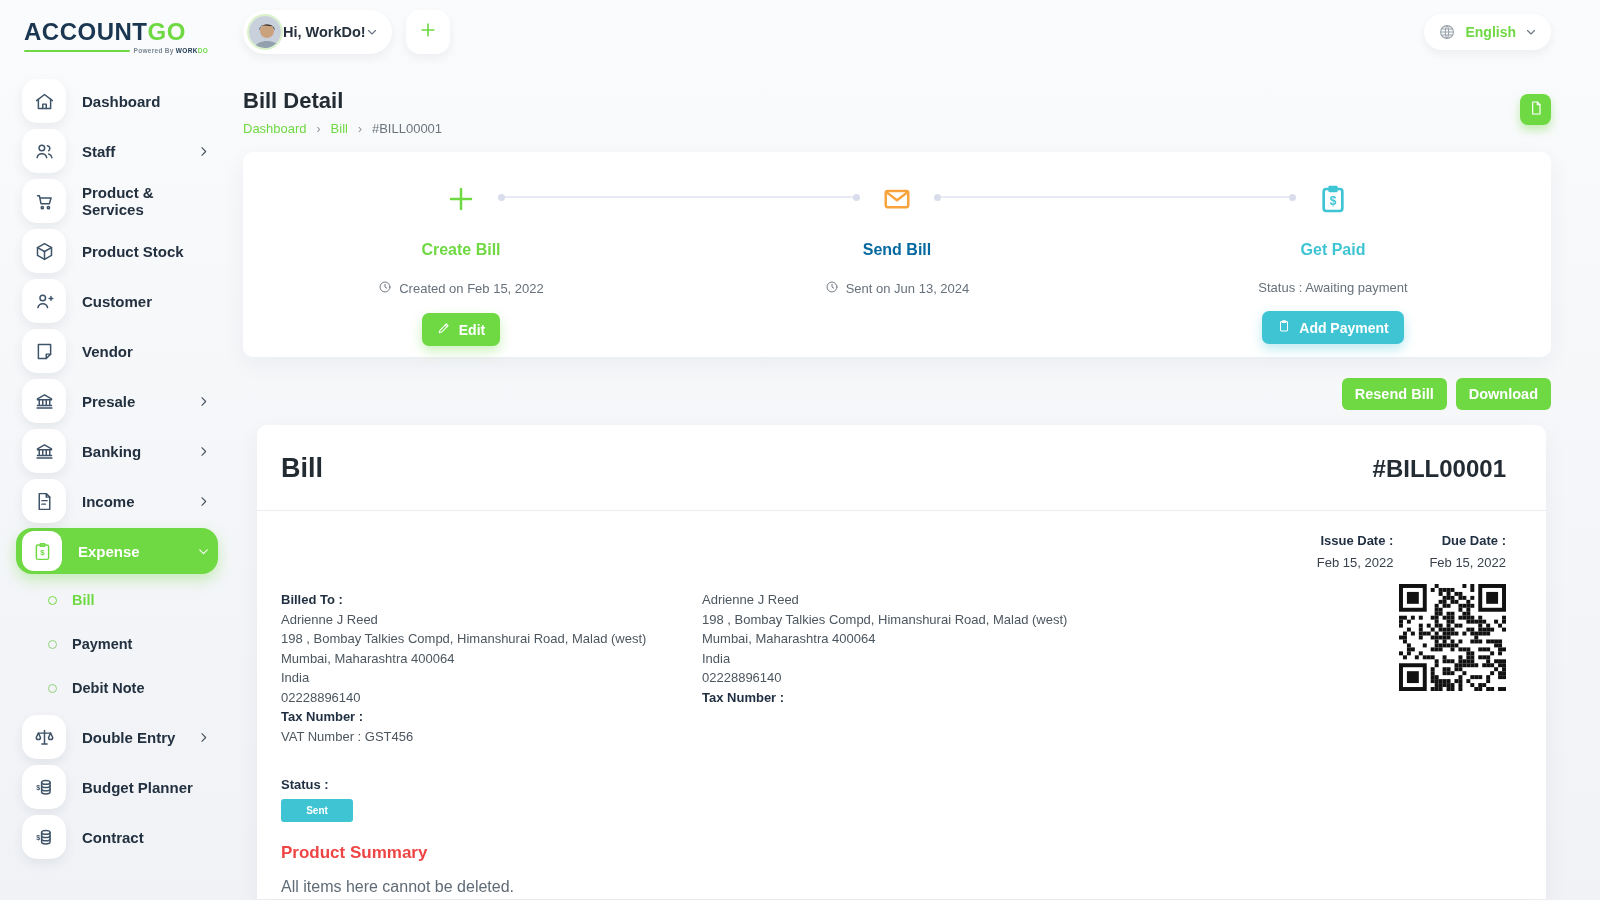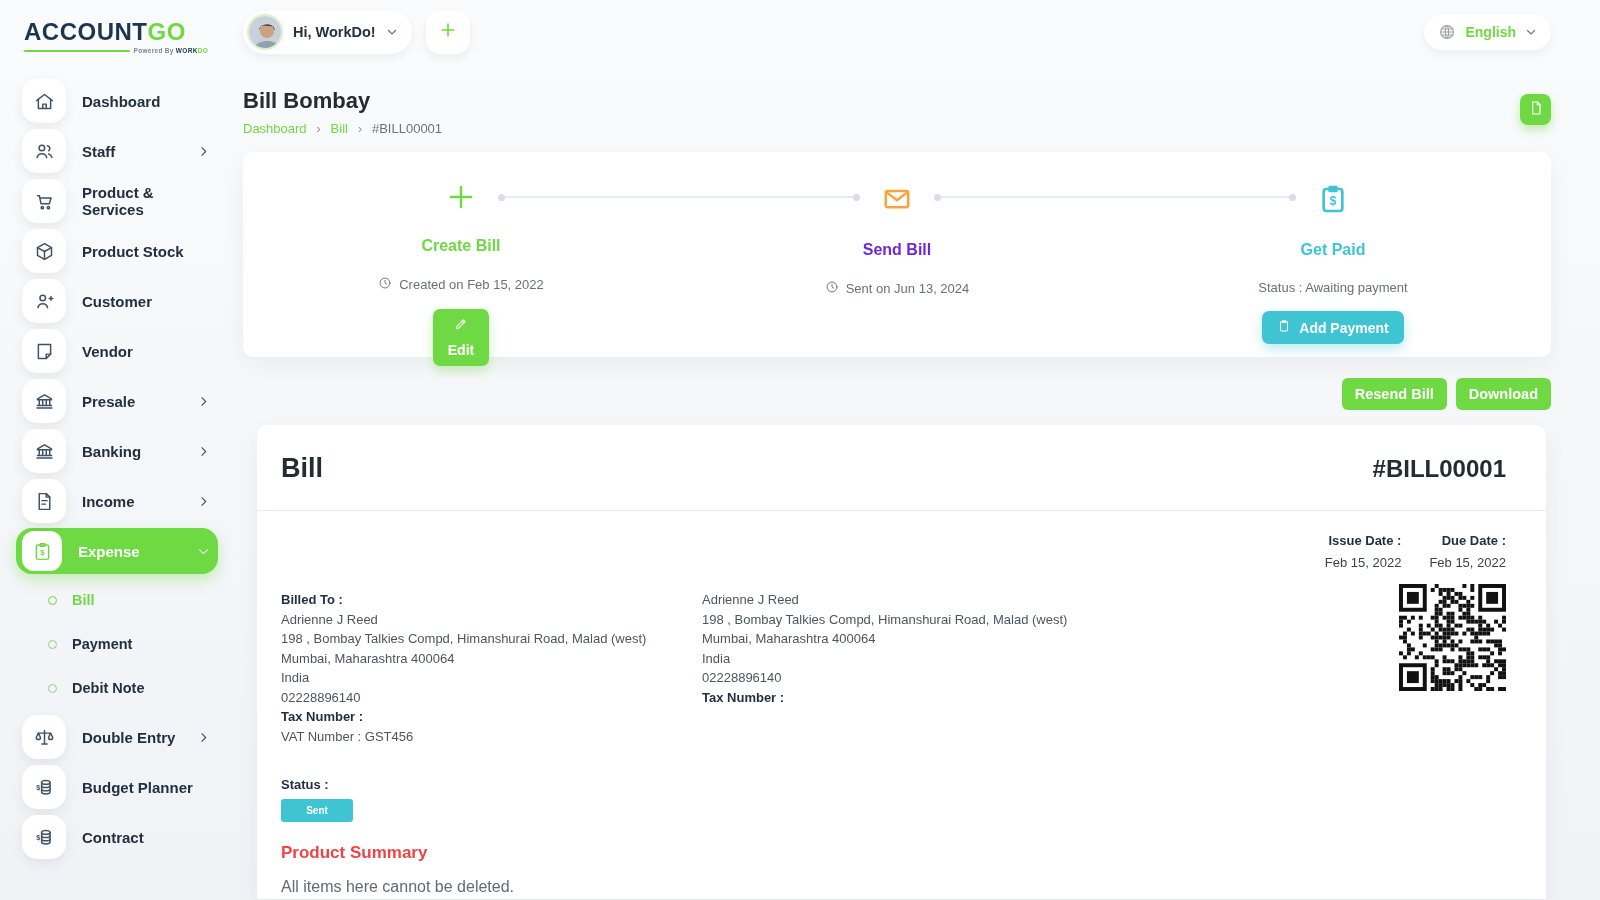--- a/index.html
+++ b/index.html
@@ -35,21 +35,21 @@
   .submenu { padding:2px 0 2px 32px; }
   .sub-item { display:flex; align-items:center; gap:15px; height:44px; cursor:pointer; }
   .sub-dot { width:9px; height:9px; border:1.8px solid #93d07c; border-radius:50%; flex:none; }
   .sub-label { font-size:14.5px; font-weight:600; color:#22303f; }
   .sub-item.active .sub-label { color:#6fd943; font-weight:700; }
   .sub-item.active .sub-dot { border-color:#6fd943; }
 
   
   .main { margin-left:230px; padding:10px 49px 0 13px; }
   .topbar { display:flex; align-items:center; height:44px; margin-bottom:34px; }
-  .user-pill { display:flex; align-items:center; gap:10px; background:#fff; border-radius:22px; padding:4px 14px 4px 4px;
+  .user-pill { display:flex; align-items:center; background:#fff; border-radius:22px; padding:4px 14px 4px 4px;
                box-shadow:0 4px 10px rgba(20,40,60,.06); cursor:pointer; }
   .avatar { width:36px; height:36px; border-radius:50%; overflow:hidden; border:2px solid #d9f2ca; flex:none; }
   .greeting { font-size:14.5px; font-weight:700; color:#25313c; }
   .pill-chev { color:#6a7480; display:flex; } .pill-chev svg { width:12px; height:12px; stroke-width:2.2; transform:rotate(90deg); }
   .add-btn { width:44px; height:44px; background:#fff; border-radius:14px; margin-left:14px; display:flex; align-items:center;
              justify-content:center; color:#6fd943; box-shadow:0 4px 10px rgba(20,40,60,.06); cursor:pointer; }
   .add-btn svg { width:20px; height:20px; stroke-width:2; }
   .topbar-spacer { flex:1; }
   .lang-pill { display:flex; align-items:center; gap:9px; background:#fff; border-radius:19px; padding:9px 14px;
                box-shadow:0 4px 10px rgba(20,40,60,.06); cursor:pointer; }
@@ -72,42 +72,42 @@
   .track { position:absolute; top:44px; height:2px; background:#e7eaf4; }
   .track::before,.track::after { content:""; position:absolute; width:7px; height:7px; border-radius:50%; background:#d9ddeb; top:-2.5px; }
   .track::before { left:-3px; } .track::after { right:-3px; }
   .track-1 { left:calc(16.67% + 40px); width:calc(33.33% - 80px); }
   .track-2 { left:calc(50% + 40px);    width:calc(33.33% - 80px); }
   .step { flex:1; display:flex; flex-direction:column; align-items:center; text-align:center; }
   .step-icon { height:34px; display:flex; align-items:center; justify-content:center; margin-bottom:25px; }
   .step-icon svg { width:30px; height:30px; stroke-width:2; }
   .step-icon.c-green { color:#6fd943; } .step-icon.c-orange { color:#f9a33c; } .step-icon.c-teal { color:#3fc4d4; }
   .step-label { font-size:16px; font-weight:700; margin-bottom:21px; }
-  .l-green { color:#6fd943; } .l-orange { color:#6d28d9;text-align:center; } .l-teal { color:#3fc4d4; }
+  .l-green { color:#6fd943; } .l-orange { color:#0369a1;text-align:center; } .l-teal { color:#3fc4d4; }
   .step-detail { font-size:13px; color:#67717c; display:flex; align-items:center; gap:7px; margin-bottom:16px; }
   .step-detail svg { width:14px; height:14px; stroke-width:1.6; }
   .step-btn { border:none; color:#fff; font-size:14px; font-weight:600; padding:8px 15px; border-radius:7px; display:flex;
               align-items:center; gap:8px; cursor:pointer; font-family:inherit; }
   .step-btn svg { width:14px; height:14px; stroke-width:1.8; }
-  .btn-green { background:#6fd943; box-shadow:0 5px 12px rgba(111,217,67,.35);flex-direction:column; }
+  .btn-green { background:#6fd943; box-shadow:0 5px 12px rgba(111,217,67,.35); }
   .btn-teal  { background:#3fc4d4; box-shadow:0 5px 12px rgba(63,196,212,.35); }
 
   
   .actions-row { display:flex; justify-content:flex-end; gap:9px; margin:21px 0 15px; }
   .action-btn { background:#6fd943; border:none; color:#fff; font-size:14.5px; font-weight:600; padding:8px 13px;
                 border-radius:6px; cursor:pointer; font-family:inherit; }
 
   
   .bill-card { background:#fff; border-radius:10px 10px 0 0; margin:0 5px 0 14px; position:relative; height:474px;
                overflow:hidden; box-shadow:0 8px 24px rgba(25,40,60,.05); padding-top:16px; }
   .bill-head { display:flex; justify-content:space-between; align-items:center; padding:12px 40px 26px 24px; }
   .bill-title { font-size:27px; font-weight:700; color:#232b33; }
   .bill-number { font-size:24px; font-weight:700; color:#232b33; }
   .bill-divider { border:none; border-top:1px solid #e9ecf1; }
-  .dates { display:flex; justify-content:flex-end; gap:28px; padding:22px 40px 0; text-align:right; }
+  .dates { display:flex; justify-content:flex-end; gap:36px; padding:22px 40px 0; text-align:right; }
   .date-label { font-size:13px; font-weight:700; color:#1f2e41; margin-bottom:7px; }
   .date-value { font-size:13px; color:#39424c; }
   .parties { display:flex; padding:20px 24px 0; position:relative; }
   .party { width:421px; font-size:13px; color:#4c565f; line-height:19.5px; }
   .p-label { font-weight:700; color:#1f2e41; }
   .p-tax-label { font-weight:700; color:#1f2e41; }
   .qr { position:absolute; right:40px; top:14px; width:107px; height:107px; }
   .status-block { padding:31px 24px 0; }
   .status-label { font-size:13px; font-weight:700; color:#1f2e41; }
   .status-badge { margin-top:7px; display:inline-block; background:#3fc4d4; color:#fff; font-size:10px; font-weight:600;
@@ -360,21 +360,21 @@
       <span class="pill-chev">
           <svg class="icn" viewBox="0 0 24 24">
             <path d="M9 5l7 7-7 7"></path>
           </svg>
         </span>
     </div>
   </div>
 
   <div class="page-head">
     <div>
-      <div class="page-title">Bill Bombay</div>
+      <div class="page-title">Bill Detail</div>
       <div class="breadcrumb">
         <span class="crumb-link">Dashboard</span>
         <span class="crumb-sep">›</span>
         <span class="crumb-link">Bill</span>
         <span class="crumb-sep">›</span>
         <span class="crumb-current">#BILL00001</span>
       </div>
     </div>
     <div class="doc-btn">
       <span><svg class="icn" viewBox="0 0 24 24">

